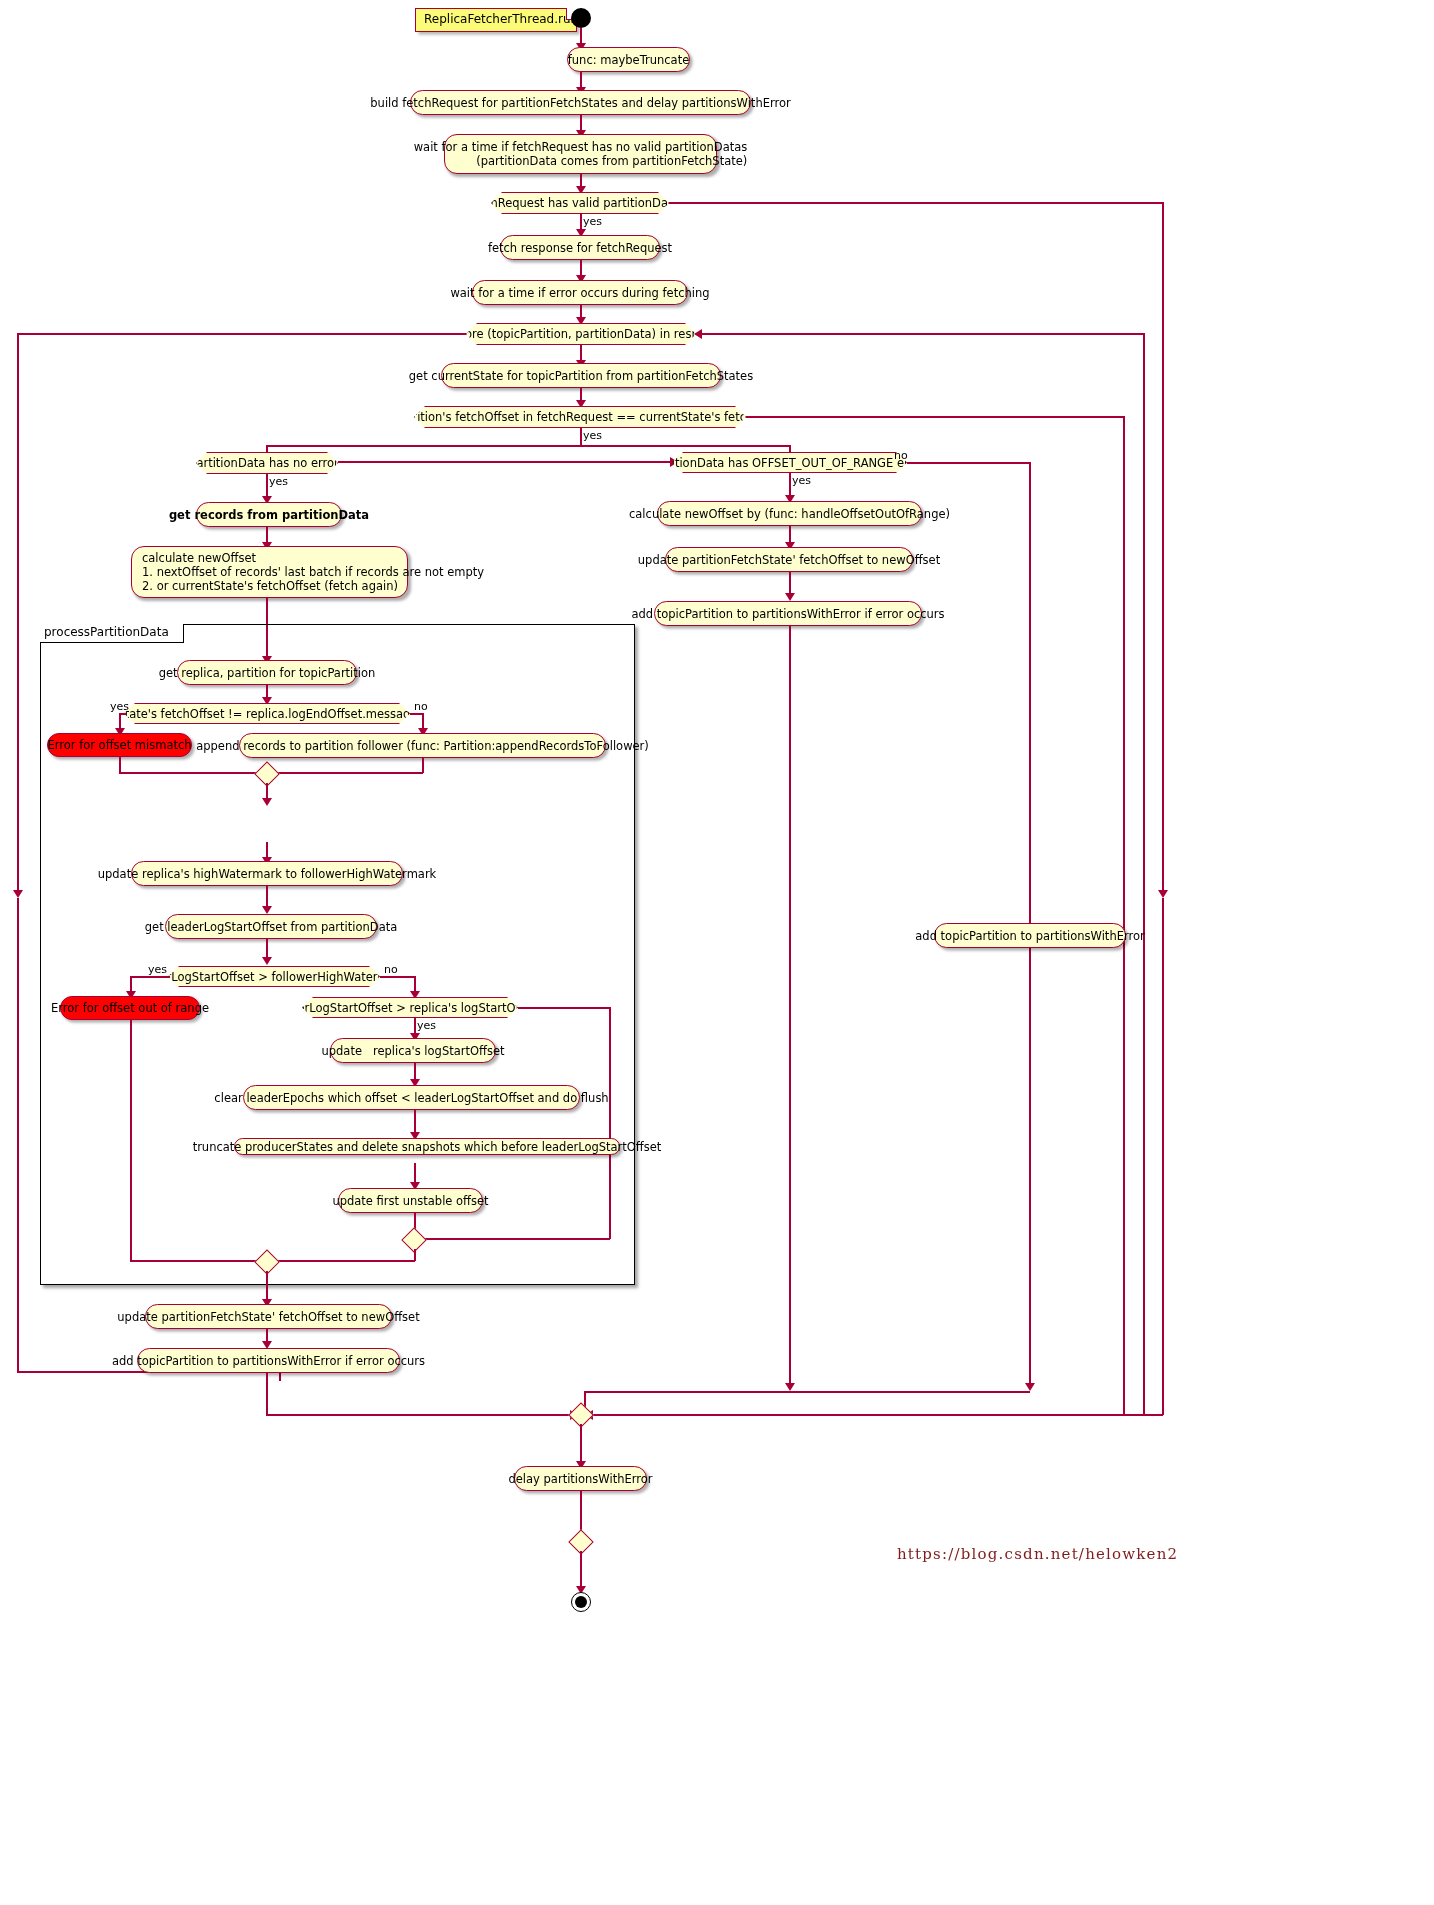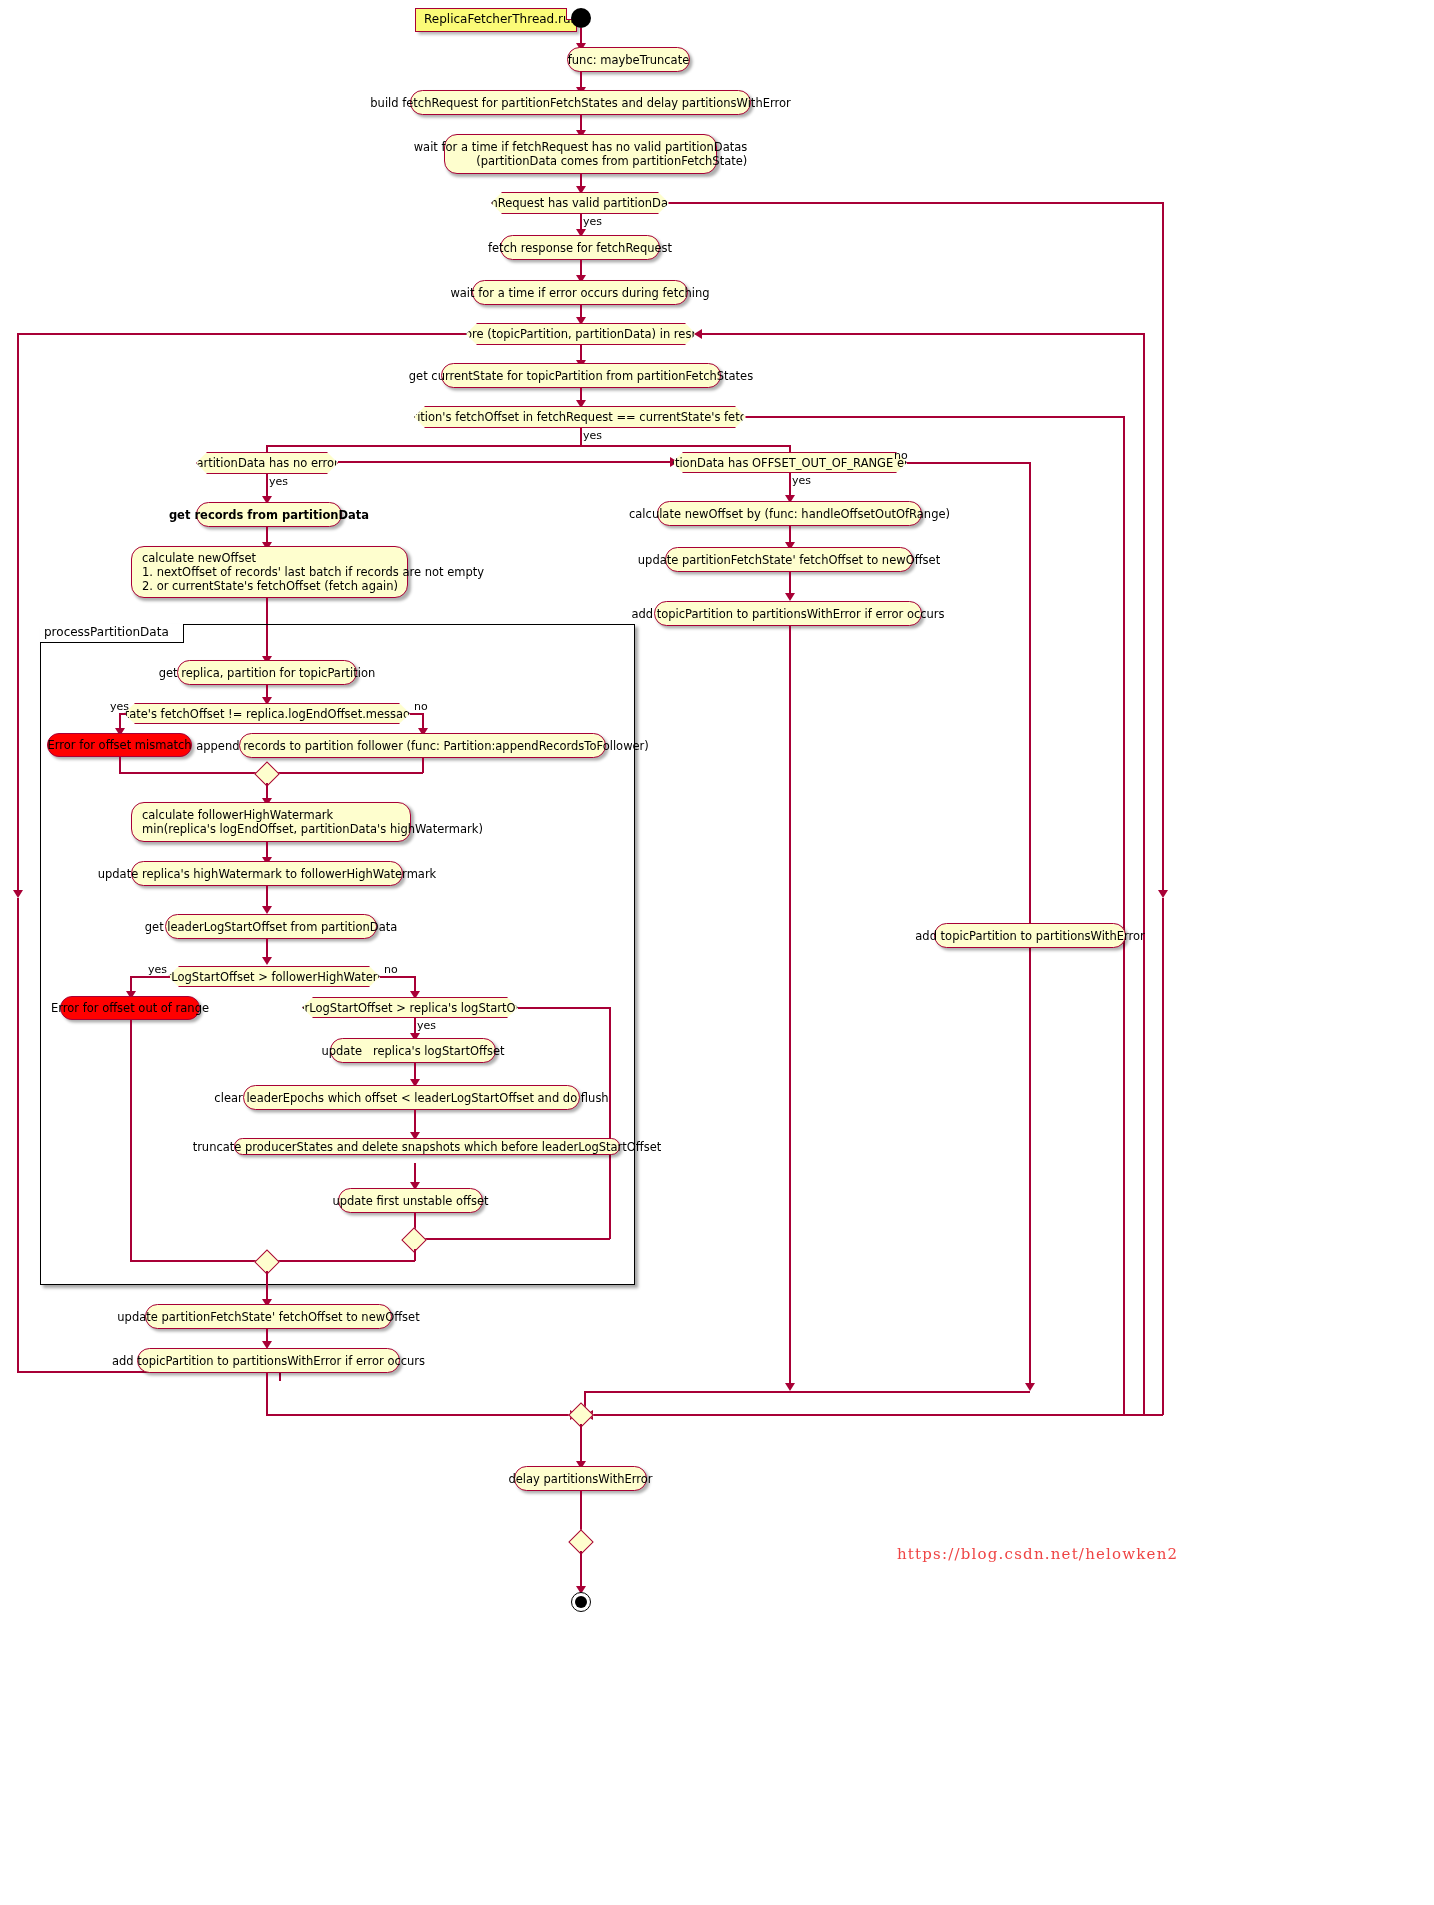--- a/index.html
+++ b/index.html
@@ -85,21 +85,21 @@
   .lnh{height:1.6px;}
   .lnv{width:1.6px;}
   .arrow{position:absolute;width:0;height:0;}
   .ar-down{border-left:5px solid transparent;border-right:5px solid transparent;border-top:8px solid #A80036;}
   .ar-right{border-top:5px solid transparent;border-bottom:5px solid transparent;border-left:8px solid #A80036;}
   .ar-left{border-top:5px solid transparent;border-bottom:5px solid transparent;border-right:8px solid #A80036;}
 
   .lbl{position:absolute;font-size:11px;color:#000;white-space:nowrap;line-height:12px;}
 
   .watermark{position:absolute;font-family:"DejaVu Serif","Liberation Serif",serif;
-    font-size:15px;color:#ef4444;letter-spacing:1.2px;white-space:nowrap;}
+    font-size:15px;color:#7f1d1d;letter-spacing:1.2px;white-space:nowrap;}
 </style>
 </head>
 <body>
 
 <div id="canvas">
 
   <div class="note" style="left:415px;top:8px;width:162px;height:24px;">
     <span>ReplicaFetcherThread.run</span>
   </div>
   <div class="note-fold" style="left:566px;top:8px;"></div>
@@ -264,24 +264,20 @@
 
   <div class="ln lnv" style="left:119px;top:757px;height:16px;"></div>
   <div class="ln lnh" style="left:119px;top:772px;width:155px;"></div>
   <div class="ln lnv" style="left:422px;top:758px;height:15px;"></div>
   <div class="ln lnh" style="left:266px;top:772px;width:157px;"></div>
   <div class="merge" style="left:258px;top:765px;"></div>
 
   <div class="ln lnv" style="left:266px;top:783px;height:17px;"></div>
   <div class="arrow ar-down" style="left:262px;top:798px;"></div>
 
-  <div class="node act left" style="left:131px;top:802px;width:280px;height:40px;padding-left:10px;">
-    <span>calculate followerHighWatermark
-min(replica's logEndOffset, partitionData's highWatermark)</span>
-  </div>
 
   <div class="ln lnv" style="left:266px;top:842px;height:17px;"></div>
   <div class="arrow ar-down" style="left:262px;top:857px;"></div>
 
   <div class="node act" style="left:131px;top:861px;width:272px;height:25px;">
     <span>update replica's highWatermark to followerHighWatermark</span>
   </div>
 
   <div class="ln lnv" style="left:266px;top:886px;height:23px;"></div>
   <div class="arrow ar-down" style="left:262px;top:906px;"></div>

